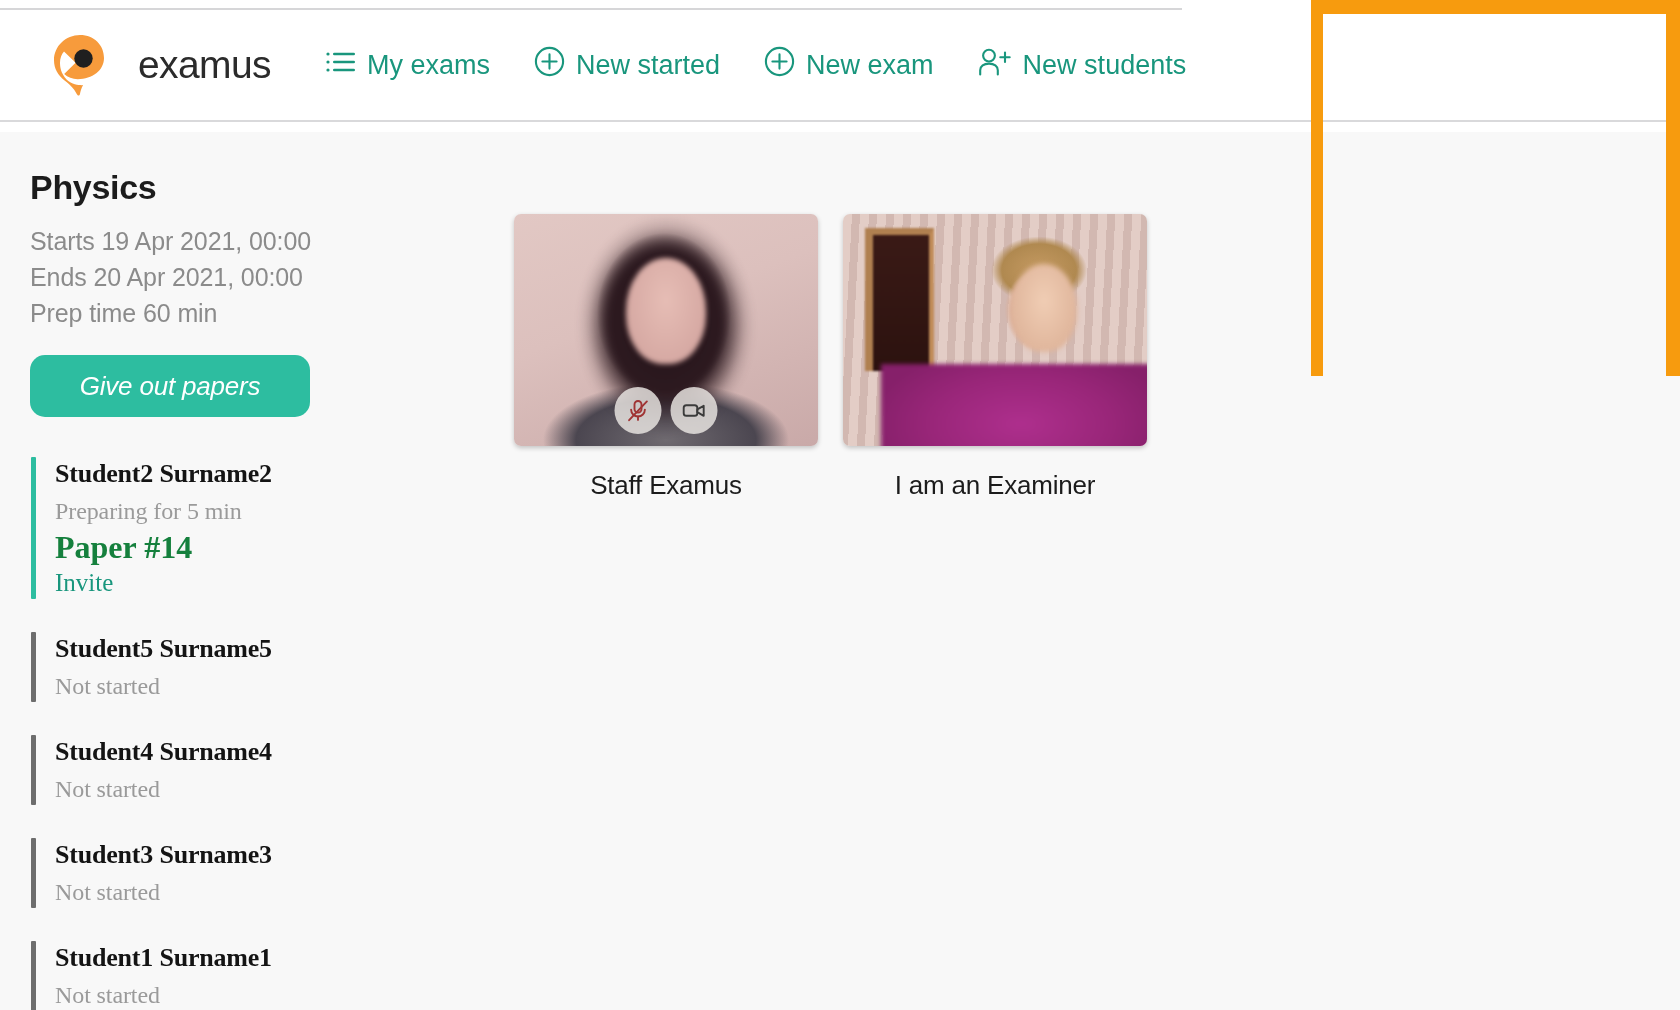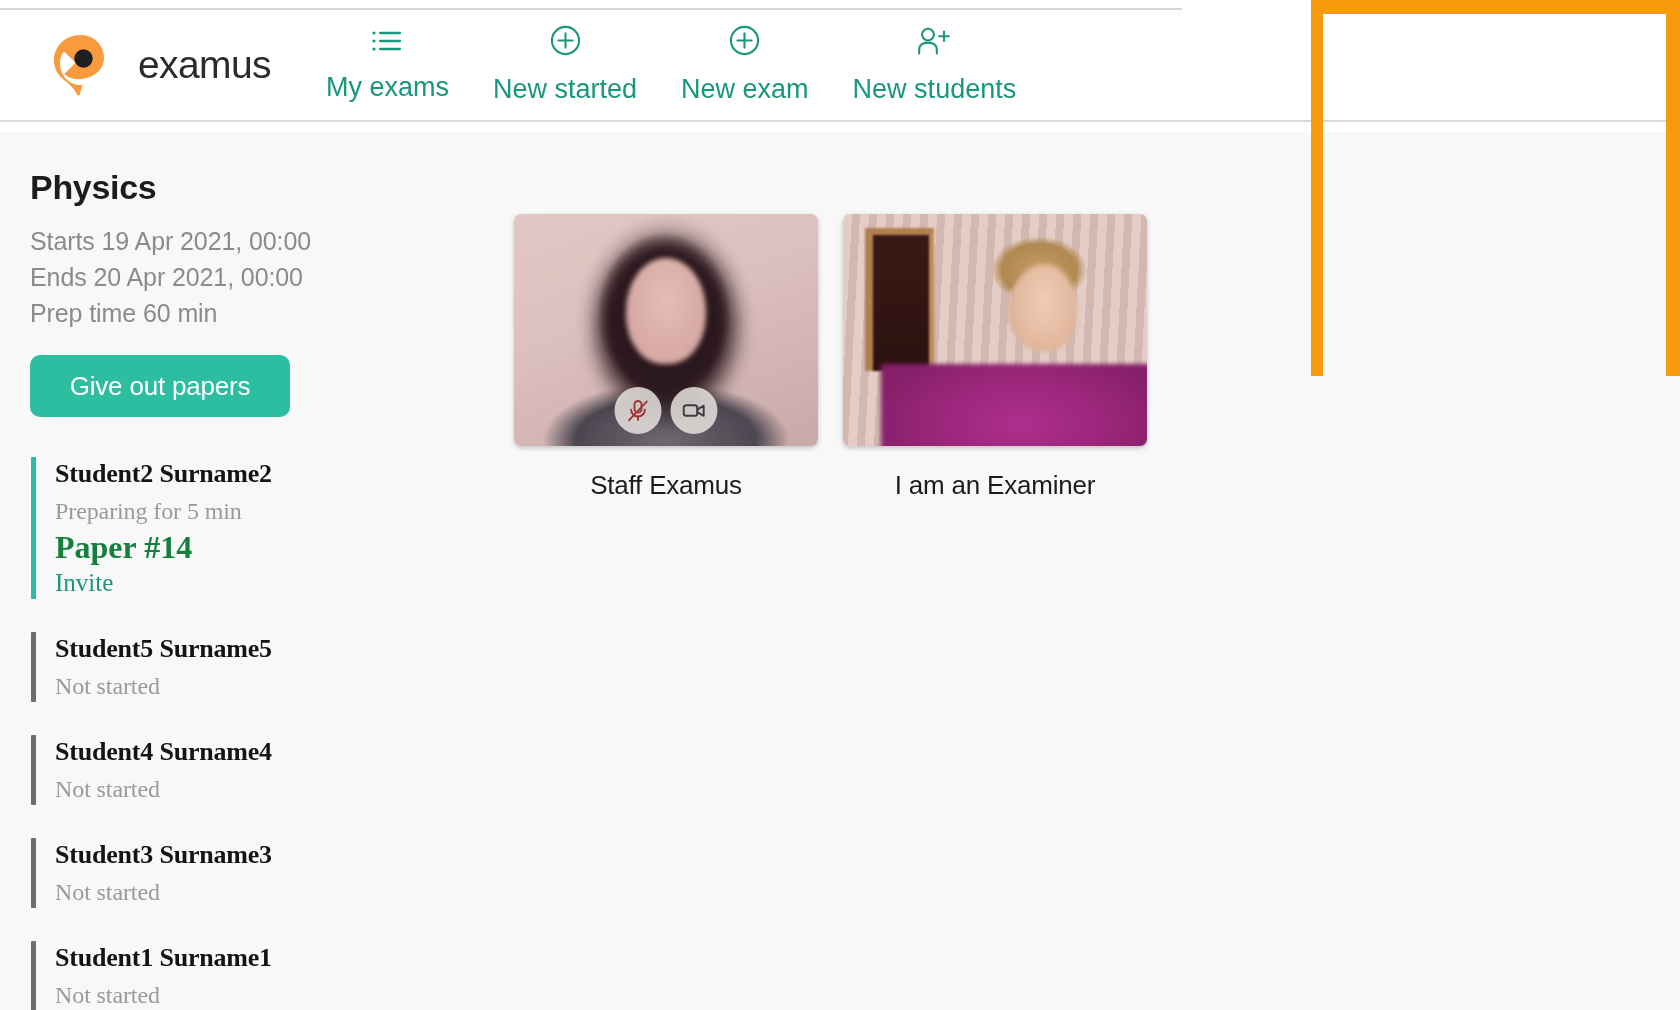--- a/index.html
+++ b/index.html
@@ -97,21 +97,20 @@
   .nav-item {
     display: flex;
     align-items: center;
     gap: 11px;
     color: #19967d;
     font-size: 27px;
     padding: 8px 22px;
     cursor: pointer;
     white-space: nowrap;
     text-decoration: none;
-    flex-direction: column;
   }
   .nav-icon { display: block; flex: 0 0 auto; }
 
   
   .content {
     position: absolute;
     left: 0;
     top: 132px;
     width: 1680px;
     height: 886px;
@@ -136,30 +135,31 @@
 
   .meta-line {
     font-size: 25px;
     color: #8b8b8b;
     line-height: 36px;
     letter-spacing: -0.1px;
   }
 
   .give-out-btn {
     margin-top: 24px;
-    width: 260px;
+    width: 280px;
     height: 62px;
     border: none;
-    border-radius: 10px;
+    border-radius: 15px;
     background: #2dbda0;
     color: #ffffff;
     font-size: 26px;
     font-family: "Liberation Sans", sans-serif;
     cursor: pointer;
     letter-spacing: -0.2px;
+    font-style: italic;
   }
 
   .student-list { margin-top: 36px; font-family: Liberation Serif, serif; }
 
   .student-row {
     position: relative;
     padding: 2px 0 2px 25px;
     margin-bottom: 25px;
     cursor: pointer;
   }

